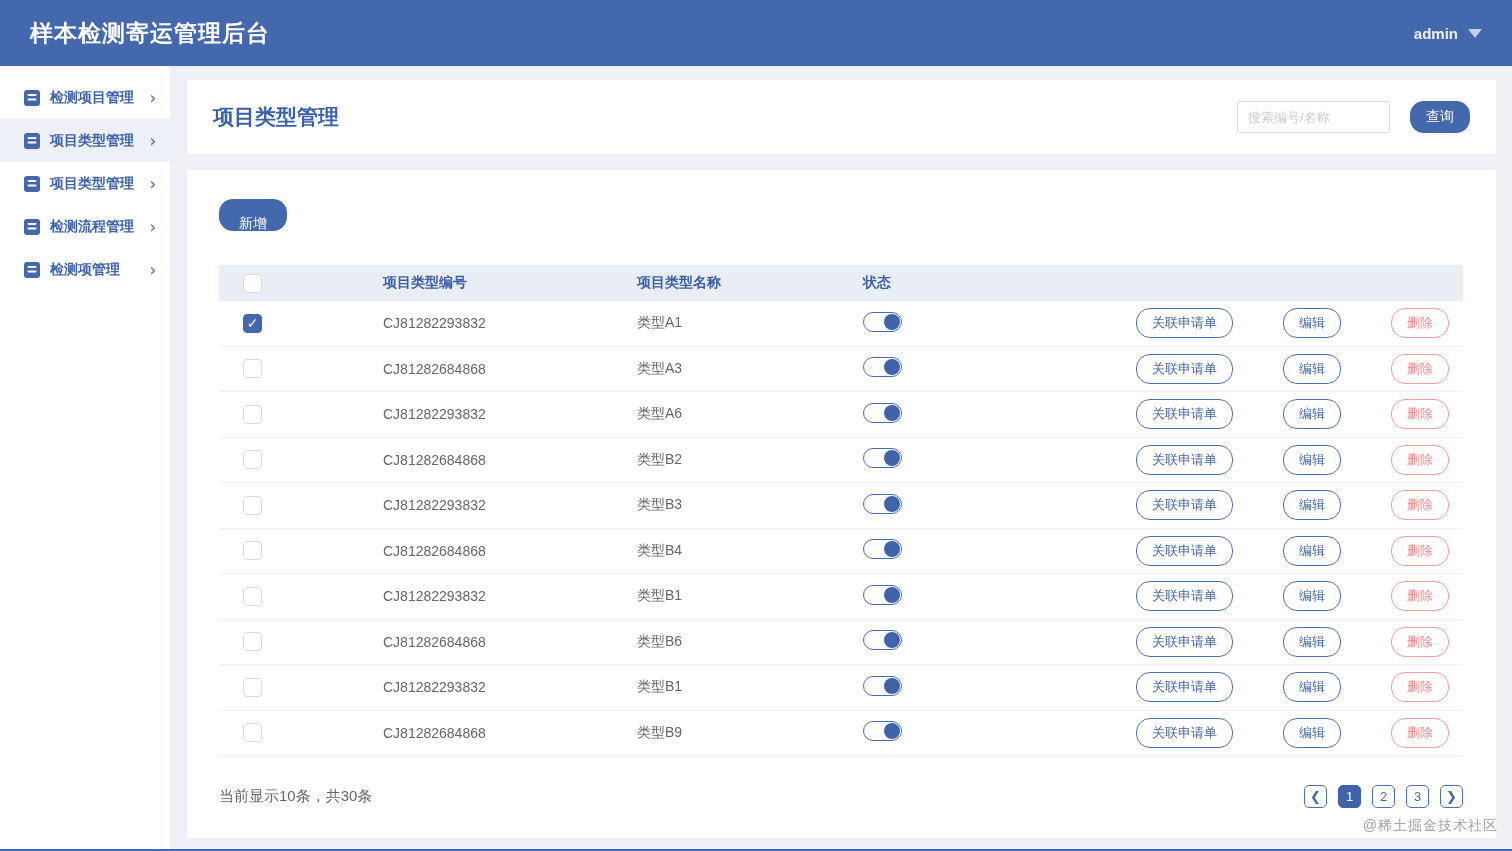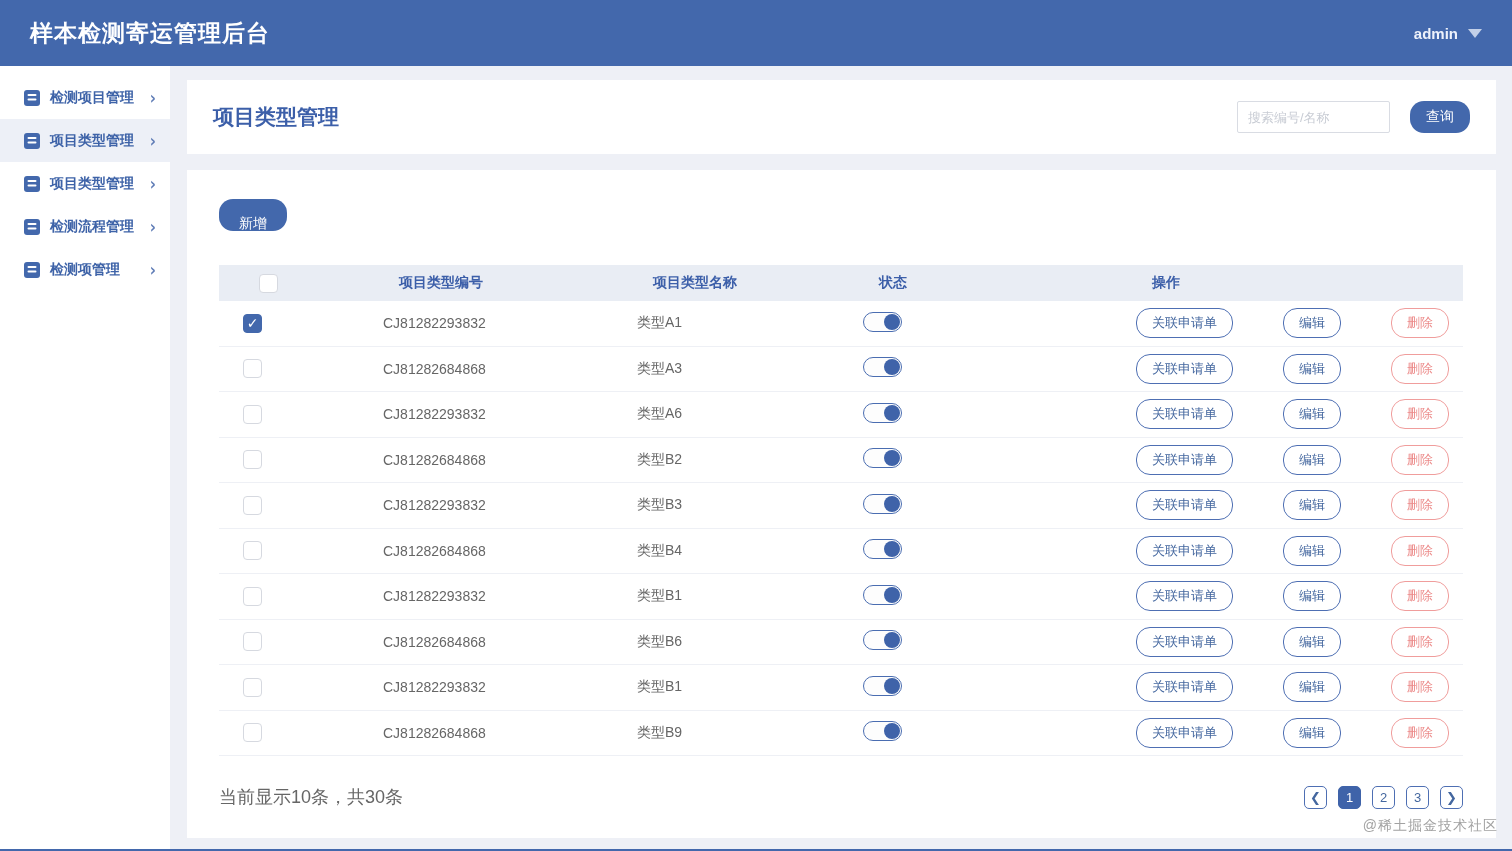--- a/index.html
+++ b/index.html
@@ -42,21 +42,21 @@
     font-family:"Liberation Sans","DejaVu Sans",sans-serif; }
 
   .content-card { margin:16px 16px 0 17px; height:668px; background:#ffffff;
     padding:29px 33px 0 32px; position:relative; }
   .btn-add { height:30px; padding:16px 20px; }
 
   
   .table { margin-top:33px; width:100%; }
   .thead { display:grid; grid-template-columns:164px 254px 226px 273px 1fr;
     background:#e9edf4; height:36px; align-items:center; color:#3c5fa9;
-    font-size:14px; font-weight:bold;padding-left:16px; }
+    font-size:14px; font-weight:bold; }
   .trow { display:grid; grid-template-columns:164px 254px 226px 273px 1fr;
     height:45.5px; align-items:center; border-bottom:1px solid #eef0f5;
     font-size:14px; color:#666; }
   .cell-check { padding-left:24px; display:flex; align-items:center; }
   .checkbox { width:19px; height:19px; border:1px solid #d6d9e0; border-radius:4px;
     background:#fff; display:inline-flex; align-items:center; justify-content:center;
     cursor:pointer; }
   .checkbox.checked { background:#4368ac; border-color:#4368ac; color:#fff;
     font-size:14px; font-weight:bold; }
   .toggle { width:39px; height:20px; border:1px solid #4a6db1; border-radius:11px;
@@ -65,21 +65,21 @@
     border-radius:50%; background:#3f63a9; }
   .cell-actions { display:flex; align-items:center; gap:50px; }
   .pill { background:#fff; border-radius:14px; font-size:13px; padding:5px 15px;
     cursor:pointer; font-family:"Liberation Sans","DejaVu Sans",sans-serif; }
   .pill.blue { border:1px solid #4e6fb3; color:#44679f; }
   .pill.red  { border:1px solid #f09d9c; color:#ec8a89; }
 
   
   .pager-row { margin-top:29px; display:flex; align-items:center;
     justify-content:space-between; }
-  .pager-summary { color:#666; font-size:18px; }
+  .pager-summary { color:#666; font-size:15px; }
   .pager { display:flex; align-items:center; gap:11px; }
   .page-btn { min-width:23px; height:23px; border:1px solid #4e6fb3; border-radius:5px;
     background:#fff; color:#44679f; font-size:13px; display:flex; align-items:center;
     justify-content:center; cursor:pointer;
     font-family:"Liberation Sans","DejaVu Sans",sans-serif; }
   .page-btn.active { background:#3f63a9; border-color:#3f63a9; color:#fff; }
   .page-btn.nav { font-weight:bold; }
 
   .watermark { position:absolute; right:14px; bottom:16px; color:#a2a2a2;
     font-size:14px; letter-spacing:1px; }
@@ -173,21 +173,20 @@
     <button class="btn-primary btn-add">新增</button>
 
     <div class="table">
       <div class="thead">
         <div class="cell cell-check">
           <span class="checkbox"></span>
         </div>
         <div class="cell">项目类型编号</div>
         <div class="cell">项目类型名称</div>
         <div class="cell">状态</div>
-        <div class="cell">操作</div>
       </div>
       <div id="table-body">
   <div class="trow">
     <div class="cell cell-check">
       <span class="checkbox checked">✓</span>
     </div>
     <div class="cell">CJ81282293832</div>
     <div class="cell">类型A1</div>
     <div class="cell">
       <span class="toggle">

